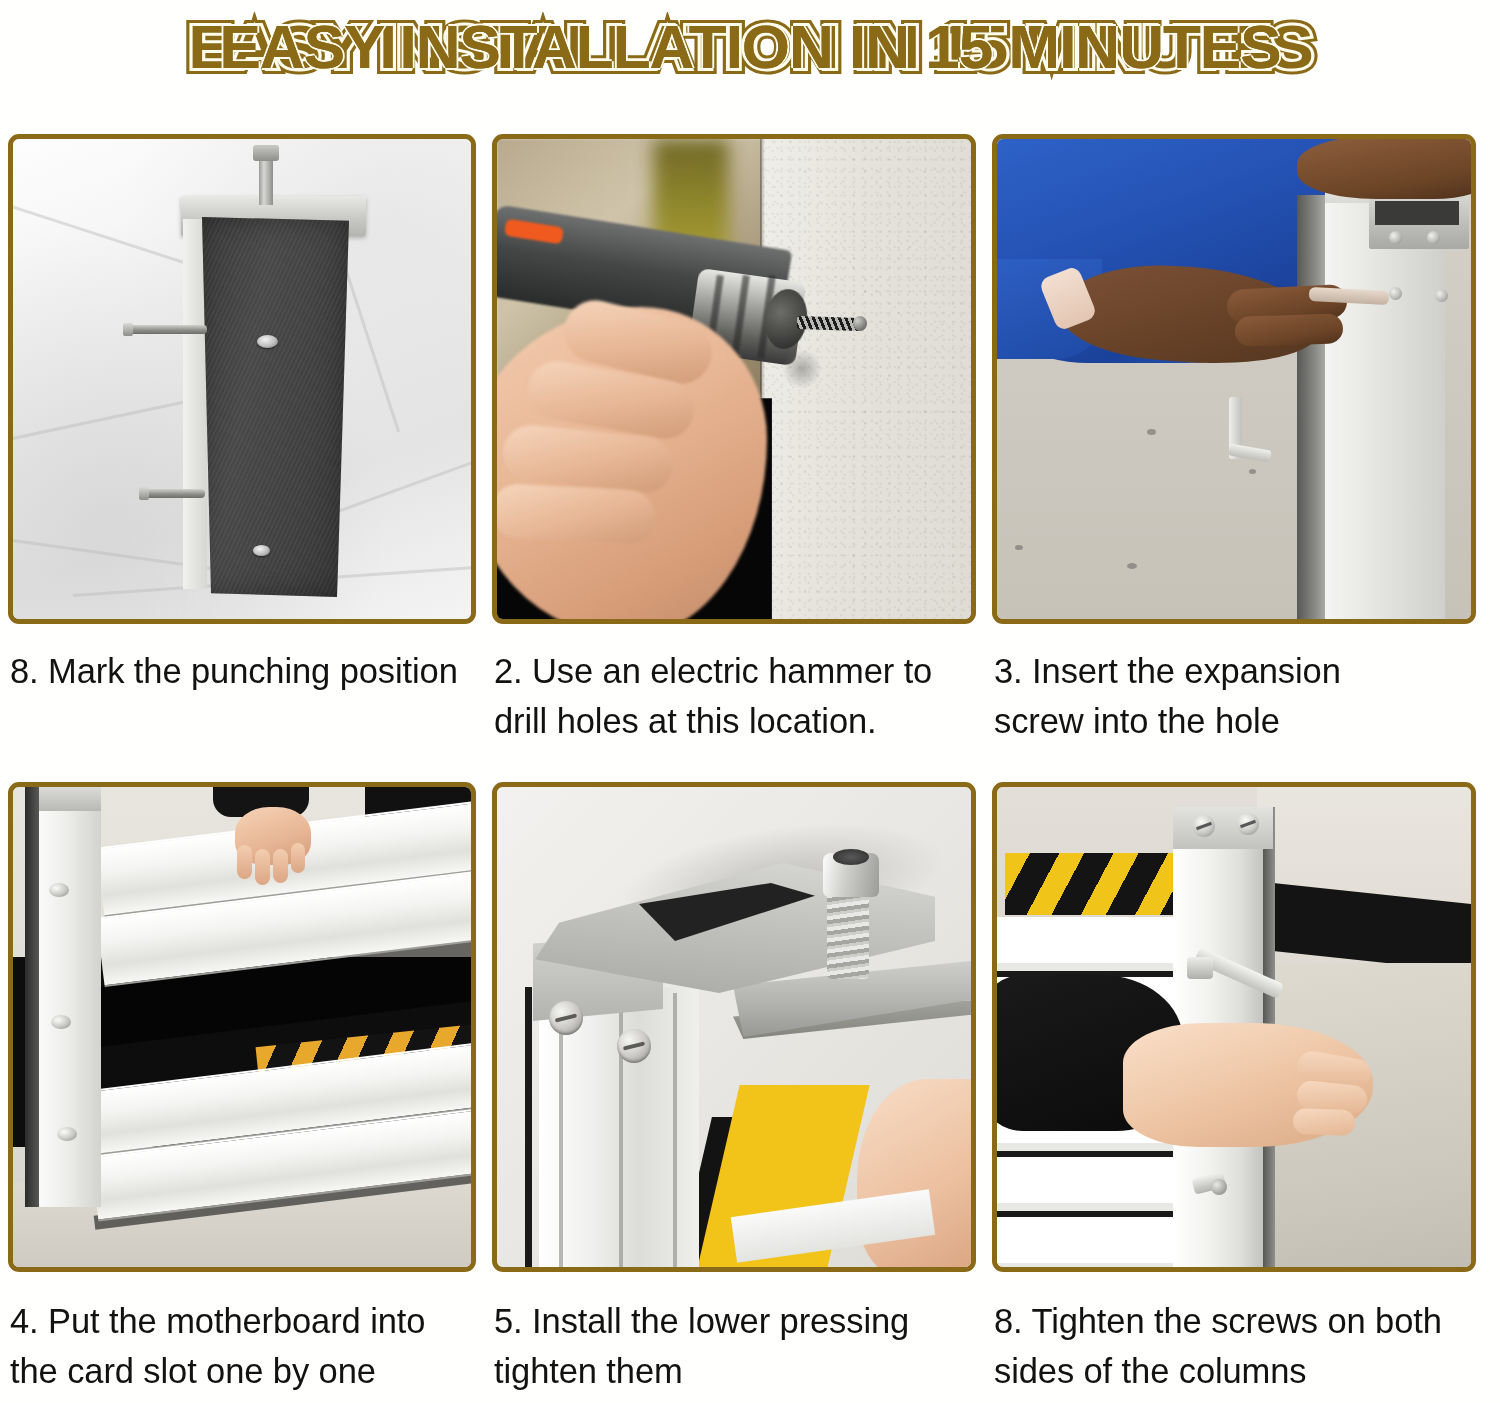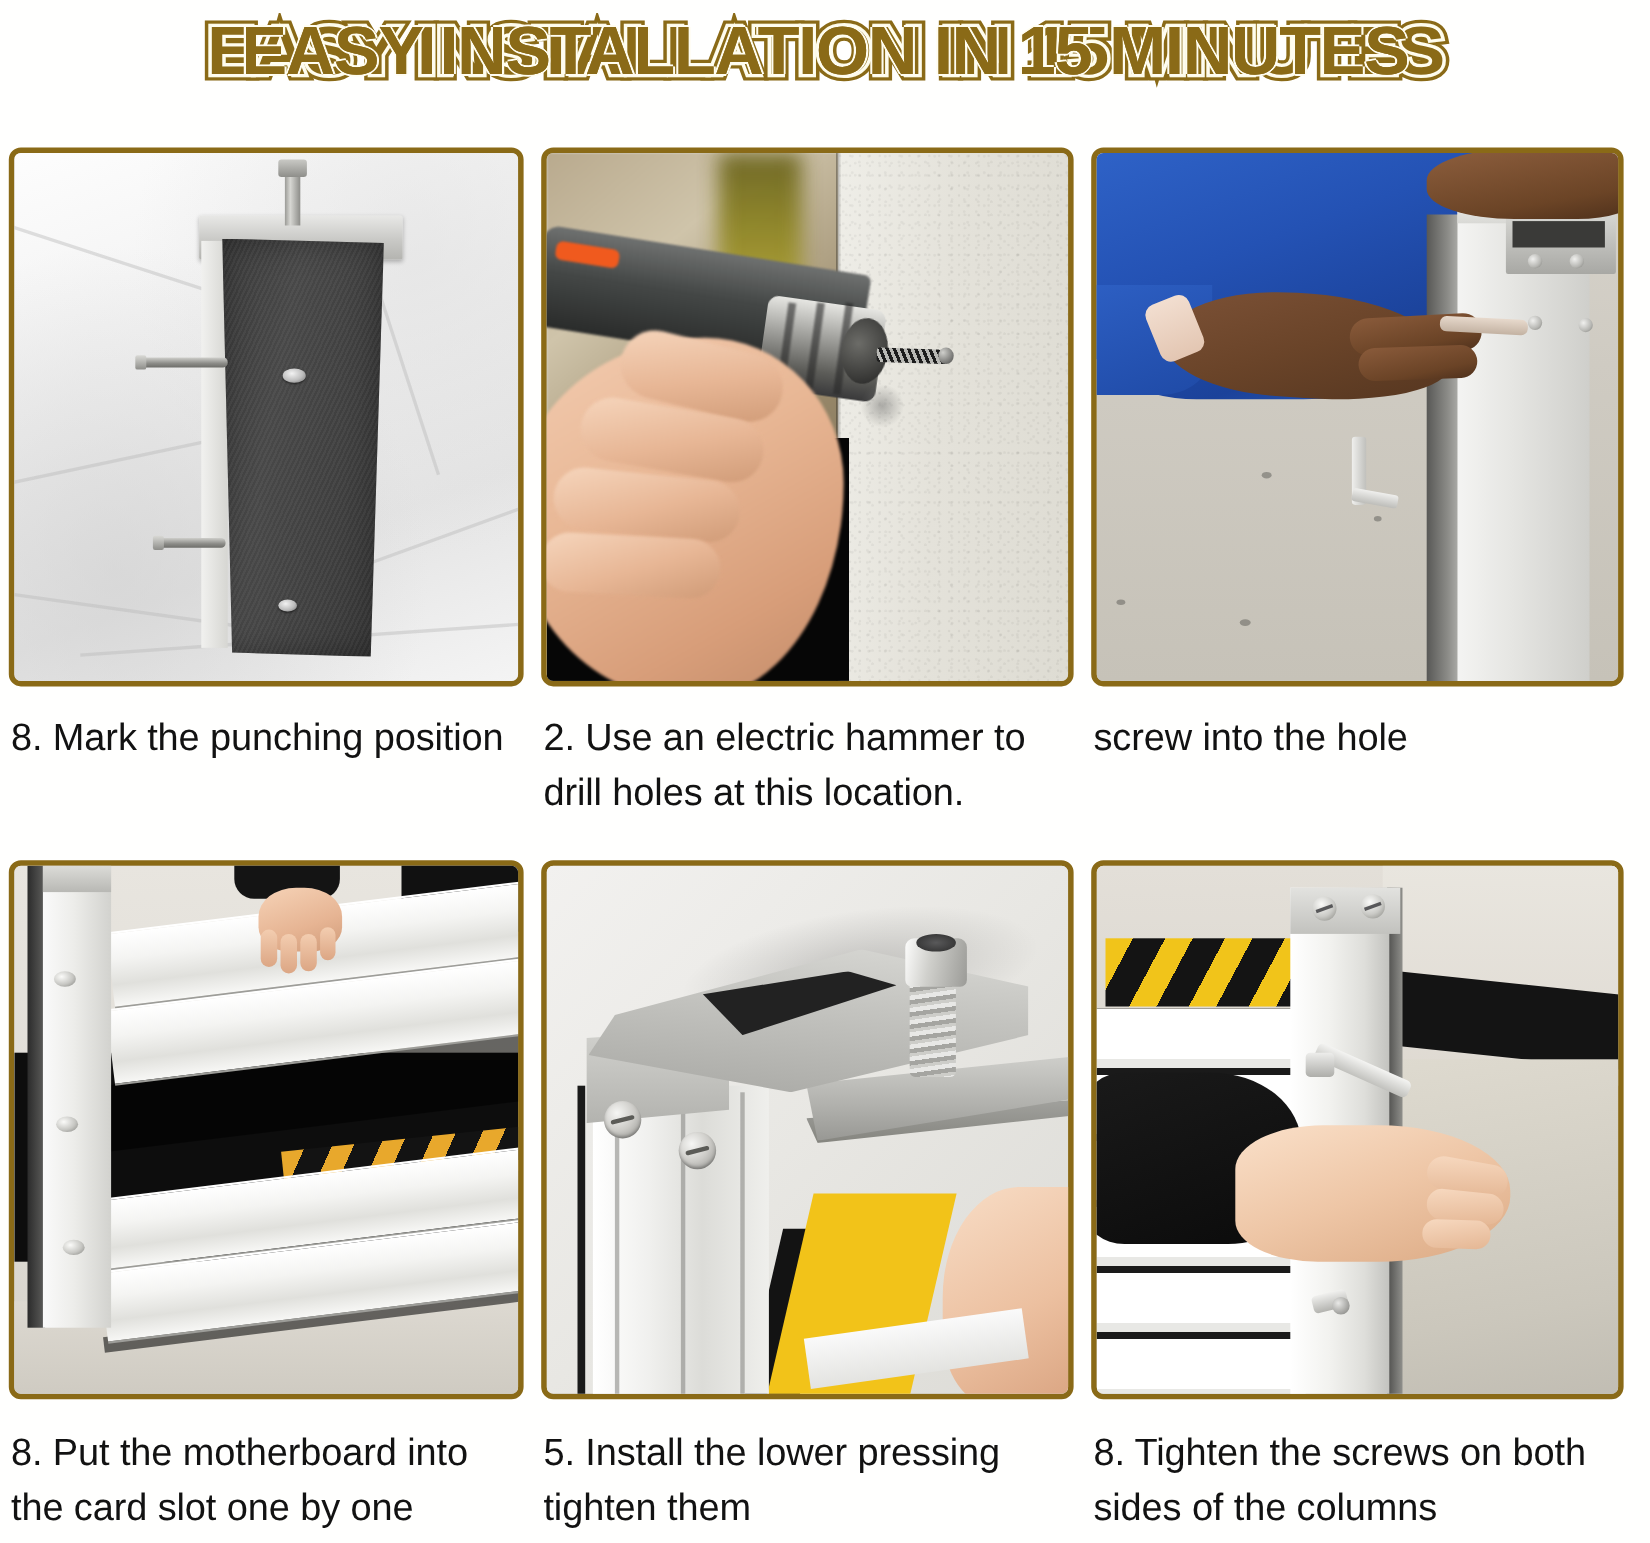--- a/index.html
+++ b/index.html
@@ -887,20 +887,21 @@
       </div>
     </div>
     <div class="cell-cap">
       <div class="caption">
         <span>2. Use an electric hammer to</span>
         <span>drill holes at this location.</span>
       </div>
     </div>
     <div class="cell-cap">
       <div class="caption">
+        <span>3. Insert the expansion</span>
         <span>screw into the hole</span>
       </div>
     </div>
 
     <div class="cell-photo">
       <div class="photo-frame">
         <div class="photo-inner">
           <div class="p4-bg"></div>
           <div class="p4-darkband"></div>
           <div class="p4-floor"></div>
@@ -978,21 +979,21 @@
           <div class="p6-hand-f" style="left:300px; top:296px; width:70px; height:28px; transform:rotate(6deg);"></div>
           <div class="p6-hand-f" style="left:296px; top:322px; width:62px; height:26px; transform:rotate(2deg);"></div>
           <div class="p6-lowscrew"></div>
           <div class="p6-lowscrew-head"></div>
         </div>
       </div>
     </div>
 
     <div class="cell-cap">
       <div class="caption">
-        <span>8. Put the motherboard into</span>
+        <span>4. Put the motherboard into</span>
         <span>the card slot one by one</span>
       </div>
     </div>
     <div class="cell-cap">
       <div class="caption">
         <span>5. Install the lower pressing</span>
         <span>tighten them</span>
       </div>
     </div>
     <div class="cell-cap">

